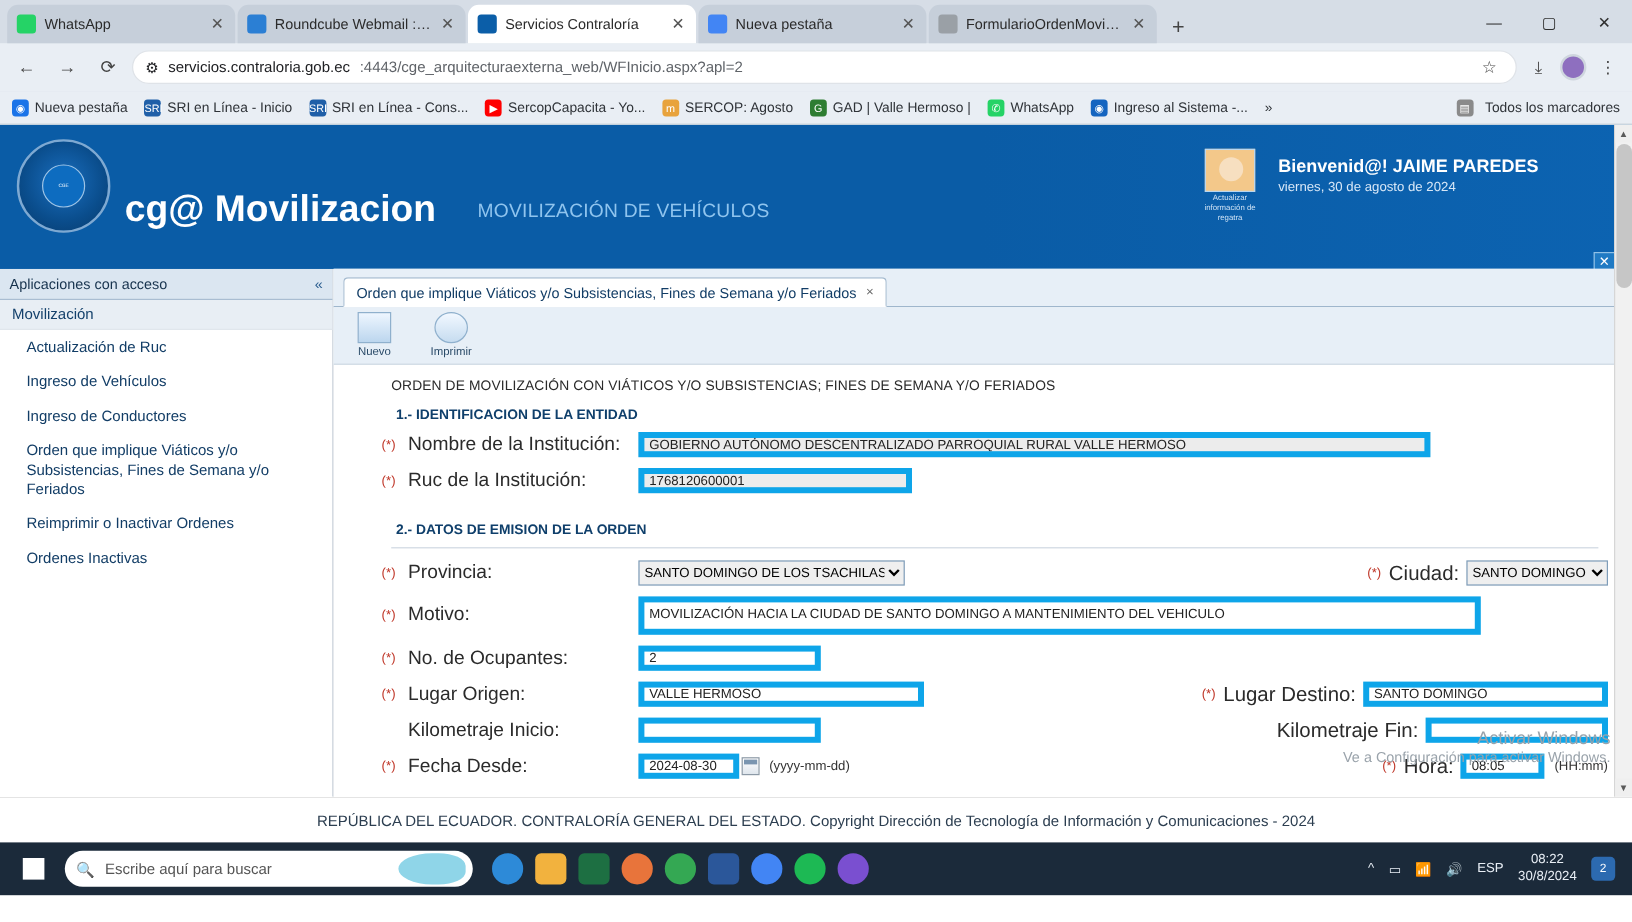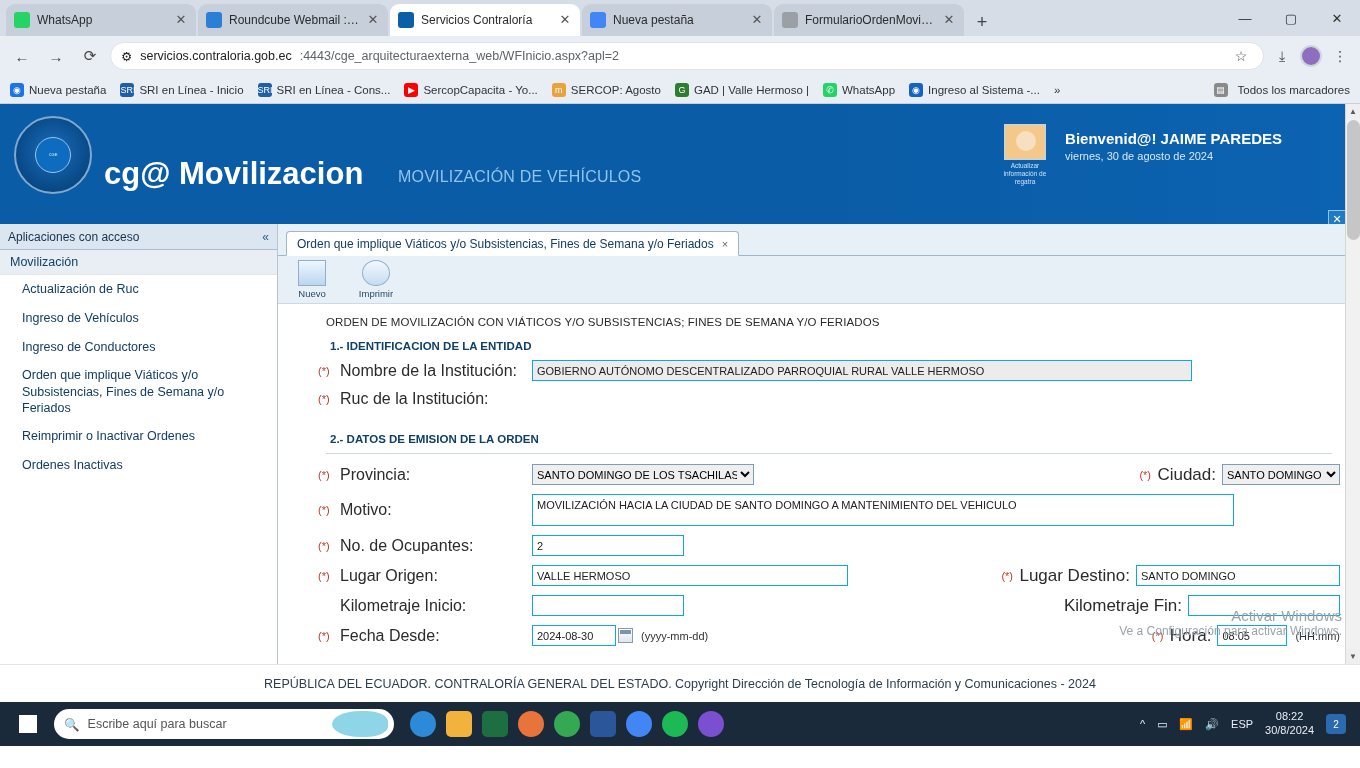--- a/index.html
+++ b/index.html
@@ -100,21 +100,21 @@
   .form { padding:10px 20px 0 40px; height:360px; overflow:hidden; position:relative; }
   .form-title { font-size:11.5px; color:#2b2b2b; margin:2px 0 12px 8px; letter-spacing:.1px; }
   .sec-title { font-size:11.5px; font-weight:bold; color:#0f3f6b; margin:2px 0 8px 12px; }
   .sec-rule { height:1px; background:#cfd8e2; margin:2px 8px 10px 8px; }
   .frow { display:flex; align-items:center; margin-bottom:9px; }
   .star { width:22px; color:#c0392b; font-size:11px; }
   .lbl { font-size:16px; color:#2b2b2b; }
   .lbl.w170 { width:192px; }
   input.txt, textarea.txt {
     font-family:"Liberation Sans", sans-serif; font-size:11px; color:#222;
-    border:1px solid #0ea5e9; padding:2px 4px; background:#ffffff; height:21px;
+    border:5px solid #0ea5e9; padding:2px 4px; background:#ffffff; height:21px;
   }
   input.ro { background:#ececec; }
   textarea.txt { height:32px; resize:none; overflow:hidden; line-height:1.3; padding-top:3px; }
   select.sel { font-family:"Liberation Sans", sans-serif; font-size:11px; border:1px solid #7f9db9; height:21px; }
   .inline-lbl { font-size:17px; color:#2b2b2b; margin:0 6px 0 0; }
   .hint { font-size:11px; color:#333; margin-left:8px; }
   .cal { width:15px; height:15px; border:1px solid #8c99a6; background:linear-gradient(180deg,#ffffff,#dfe6ed);
          margin-left:2px; display:inline-block; position:relative; }
   .cal:after { content:""; position:absolute; left:1px; top:1px; right:1px; height:4px; background:#7a95b0; }
   .row-right { margin-left:auto; display:flex; align-items:center; }
@@ -309,20 +309,21 @@
 
         <div class="frow">
           <span class="star">(*)</span>
           <span class="lbl w170">Nombre de la Institución:</span>
           <input class="txt ro" style="width: 660px;" readonly="" value="GOBIERNO AUTÓNOMO DESCENTRALIZADO PARROQUIAL RURAL VALLE HERMOSO">
         </div>
 
         <div class="frow">
           <span class="star">(*)</span>
           <span class="lbl w170">Ruc de la Institución:</span>
+          <input class="txt ro" style="width: 228px;" readonly="" value="1768120600001">
         </div>
 
         <div style="height:14px"></div>
         <div class="sec-title">2.- DATOS DE EMISION DE LA ORDEN</div>
         <div class="sec-rule"></div>
 
         <div class="frow">
           <span class="star">(*)</span>
           <span class="lbl w170">Provincia:</span>
           <select class="sel" style="width:222px">
@@ -345,21 +346,21 @@
 
         <div class="frow">
           <span class="star">(*)</span>
           <span class="lbl w170">No. de Ocupantes:</span>
           <input class="txt" style="width: 152px;" value="2">
         </div>
 
         <div class="frow">
           <span class="star">(*)</span>
           <span class="lbl w170">Lugar Origen:</span>
-          <input class="txt" style="width: 316px;" value="VALLE HERMOSO">
+          <input class="txt" style="width: 238px;" value="VALLE HERMOSO">
           <span class="row-right">
             <span class="star" style="width:18px">(*)</span>
             <span class="inline-lbl">Lugar Destino:</span>
             <input class="txt" style="width: 204px;" value="SANTO DOMINGO">
           </span>
         </div>
 
         <div class="frow">
           <span class="star"></span>
           <span class="lbl w170">Kilometraje Inicio:</span>

